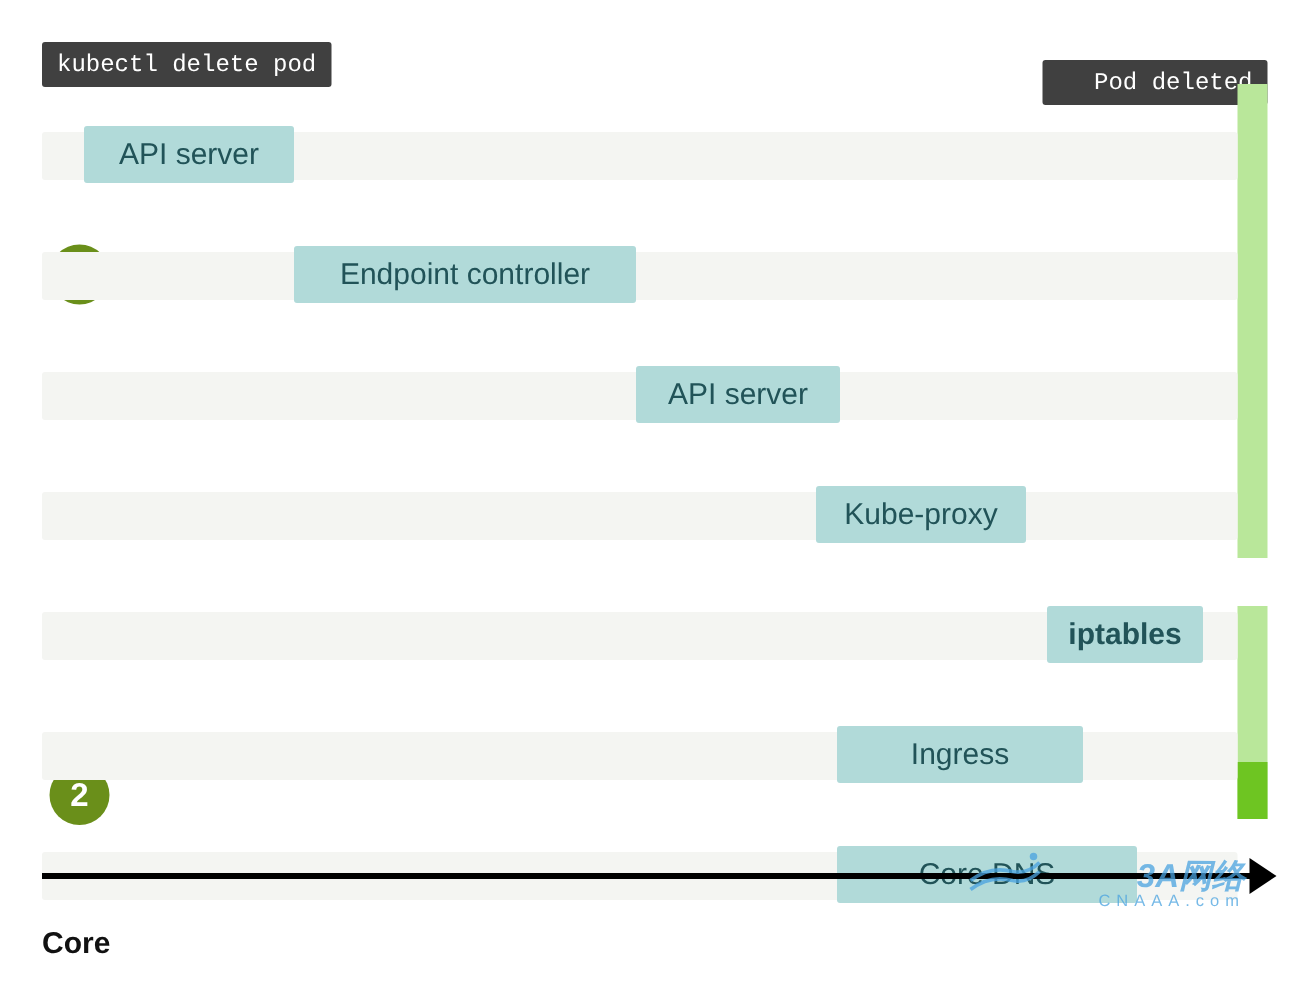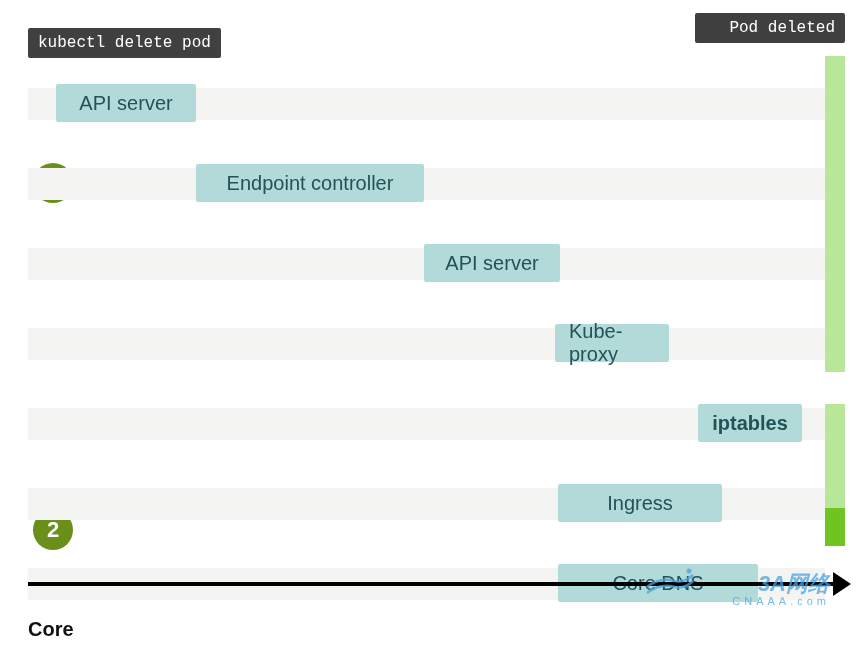--- a/index.html
+++ b/index.html
@@ -14,21 +14,21 @@
     .tag {
       position: absolute;
       background: #404040;
       color: #fff;
       font-family: "Courier New", monospace;
       font-size: 16px;
       padding: 6px 10px;
       border-radius: 2px;
     }
     .tag-left { top: 28px; left: 28px; }
-    .tag-right { top: 13px; right: 20px; padding-left: 34px; }
+    .tag-right { top: 40px; right: 20px; padding-left: 34px; }
     .end-bar {
       position: absolute;
       top: 56px;
       right: 20px;
       width: 20px;
       background: #b9e79a;
     }
     .end-bar-1 { height: 316px; top: 56px; }
     .end-bar-2 { height: 142px; top: 404px; }
     .end-cap-green {
@@ -167,21 +167,21 @@
     <div class="bar" style="left:168px; width:228px;">Endpoint controller</div>
   </div>
 
   <div class="lane" style="top:92px;">
     <div class="lane-bg" style="left:0; right:20px;"></div>
     <div class="bar" style="left:396px; width:136px;">API server</div>
   </div>
 
   <div class="lane" style="top:132px;">
     <div class="lane-bg" style="left:0; right:20px;"></div>
-    <div class="bar" style="left:527px; width:114px;">Kube-proxy</div>
+    <div class="bar" style="left:516px; width:140px;">Kube-proxy</div>
   </div>
 
   <div class="lane" style="top:172px;">
     <div class="lane-bg" style="left:0; right:20px;"></div>
     <div class="bar" style="left:670px; width:104px;font-weight:bold;">iptables</div>
   </div>
 
   <div class="lane" style="top:212px;">
     <div class="lane-bg" style="left:0; right:20px;"></div>
     <div class="bar" style="left:530px; width:164px; justify-content:center;">Ingress</div>

